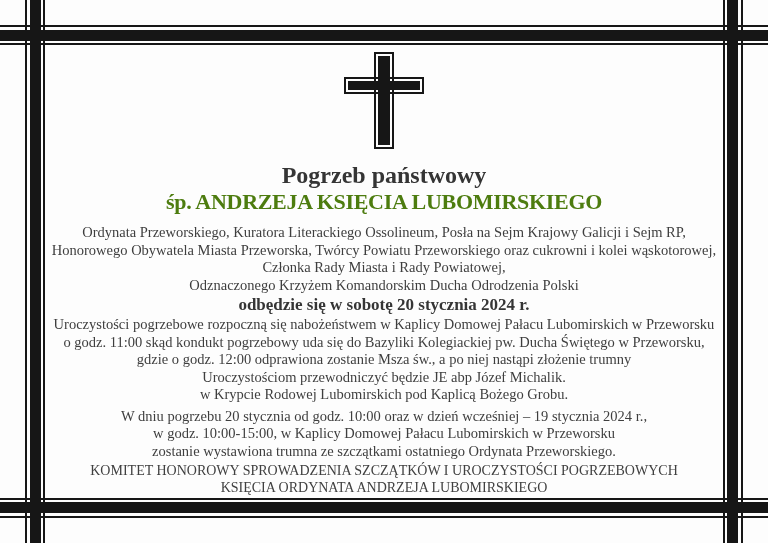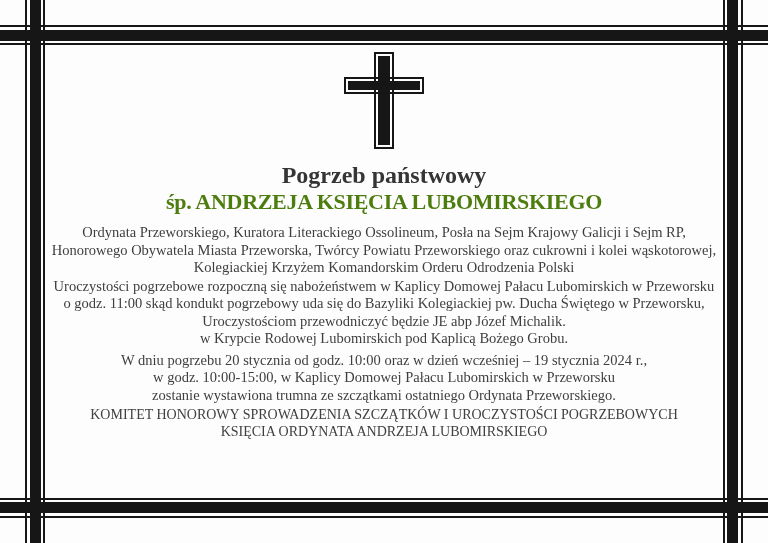--- a/index.html
+++ b/index.html
@@ -104,27 +104,30 @@
   </div>
 
   <div class="content">
 
     <div class="title-line1">Pogrzeb państwowy</div>
     <div class="title-line2">śp. ANDRZEJA KSIĘCIA LUBOMIRSKIEGO</div>
 
     <div class="para honors-para">
       <div>Ordynata Przeworskiego, Kuratora Literackiego Ossolineum, Posła na Sejm Krajowy Galicji i Sejm RP,</div>
       <div>Honorowego Obywatela Miasta Przeworska, Twórcy Powiatu Przeworskiego oraz cukrowni i kolei wąskotorowej,</div>
-      <div>Kolegiackiej Krzyżem Komandorskim Orderu Odrodzenia Polski</div>
+      <div>Członka Rady Miasta i Rady Powiatowej,</div>
+      <div>Odznaczonego Krzyżem Komandorskim Ducha Odrodzenia Polski</div>
     </div>
 
+    <div class="date-line">odbędzie się w sobotę 20 stycznia 2024 r.</div>
 
     <div class="para ceremony-para">
       <div>Uroczystości pogrzebowe rozpoczną się nabożeństwem w Kaplicy Domowej Pałacu Lubomirskich w Przeworsku</div>
       <div>o godz. 11:00 skąd kondukt pogrzebowy uda się do Bazyliki Kolegiackiej pw. Ducha Świętego w Przeworsku,</div>
+      <div>gdzie o godz. 12:00 odprawiona zostanie Msza św., a po niej nastąpi złożenie trumny</div>
       <div>Uroczystościom przewodniczyć będzie JE abp Józef Michalik.</div>
       <div>w Krypcie Rodowej Lubomirskich pod Kaplicą Bożego Grobu.</div>
     </div>
 
     <div class="para viewing-para">
       <div>W dniu pogrzebu 20 stycznia od godz. 10:00 oraz w dzień wcześniej – 19 stycznia 2024 r.,</div>
       <div>w godz. 10:00-15:00, w Kaplicy Domowej Pałacu Lubomirskich w Przeworsku</div>
       <div>zostanie wystawiona trumna ze szczątkami ostatniego Ordynata Przeworskiego.</div>
     </div>
 

